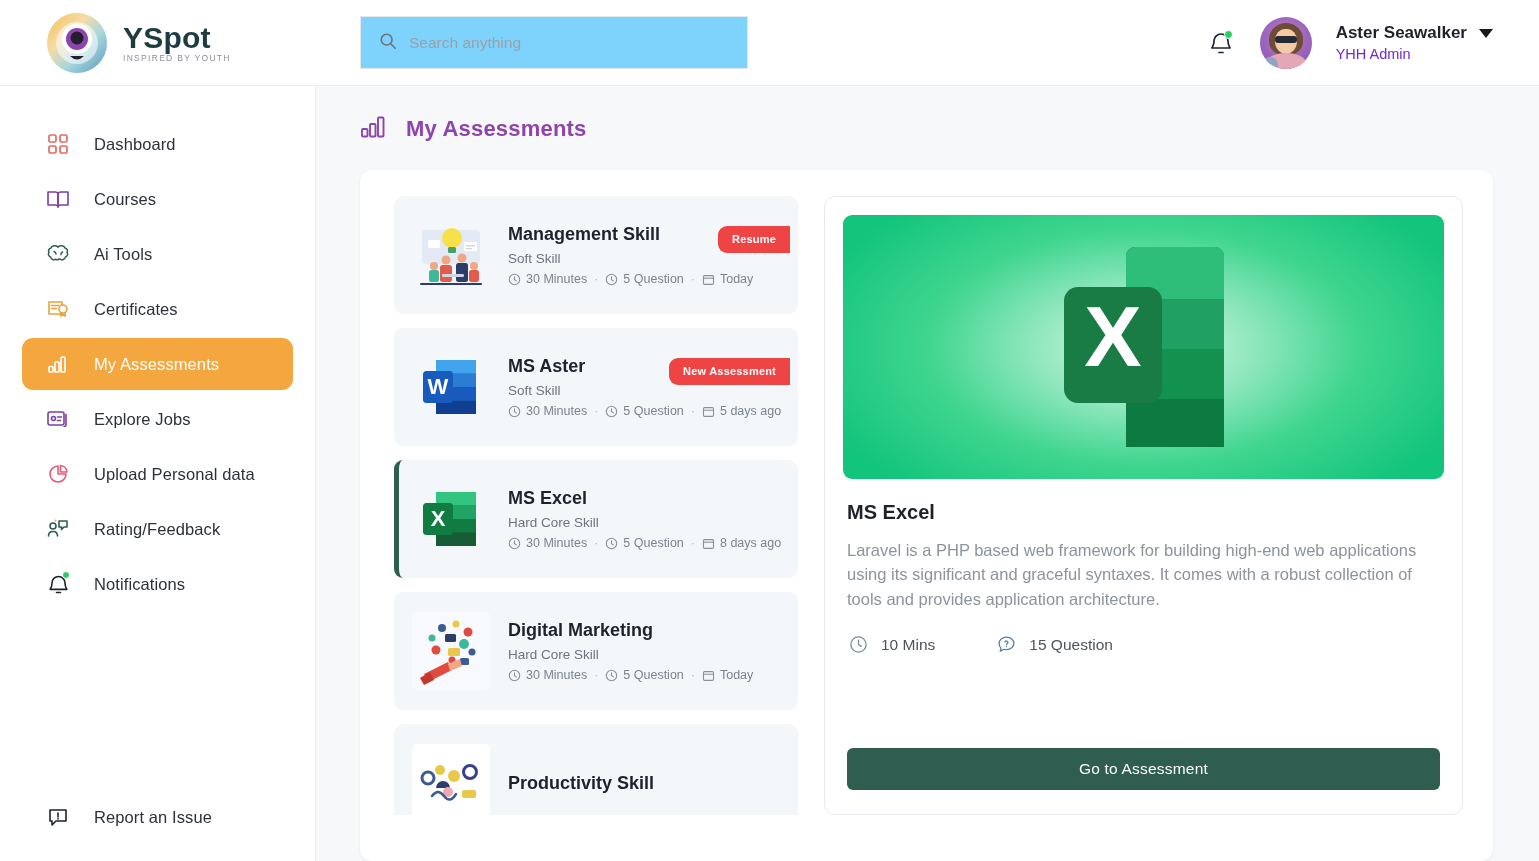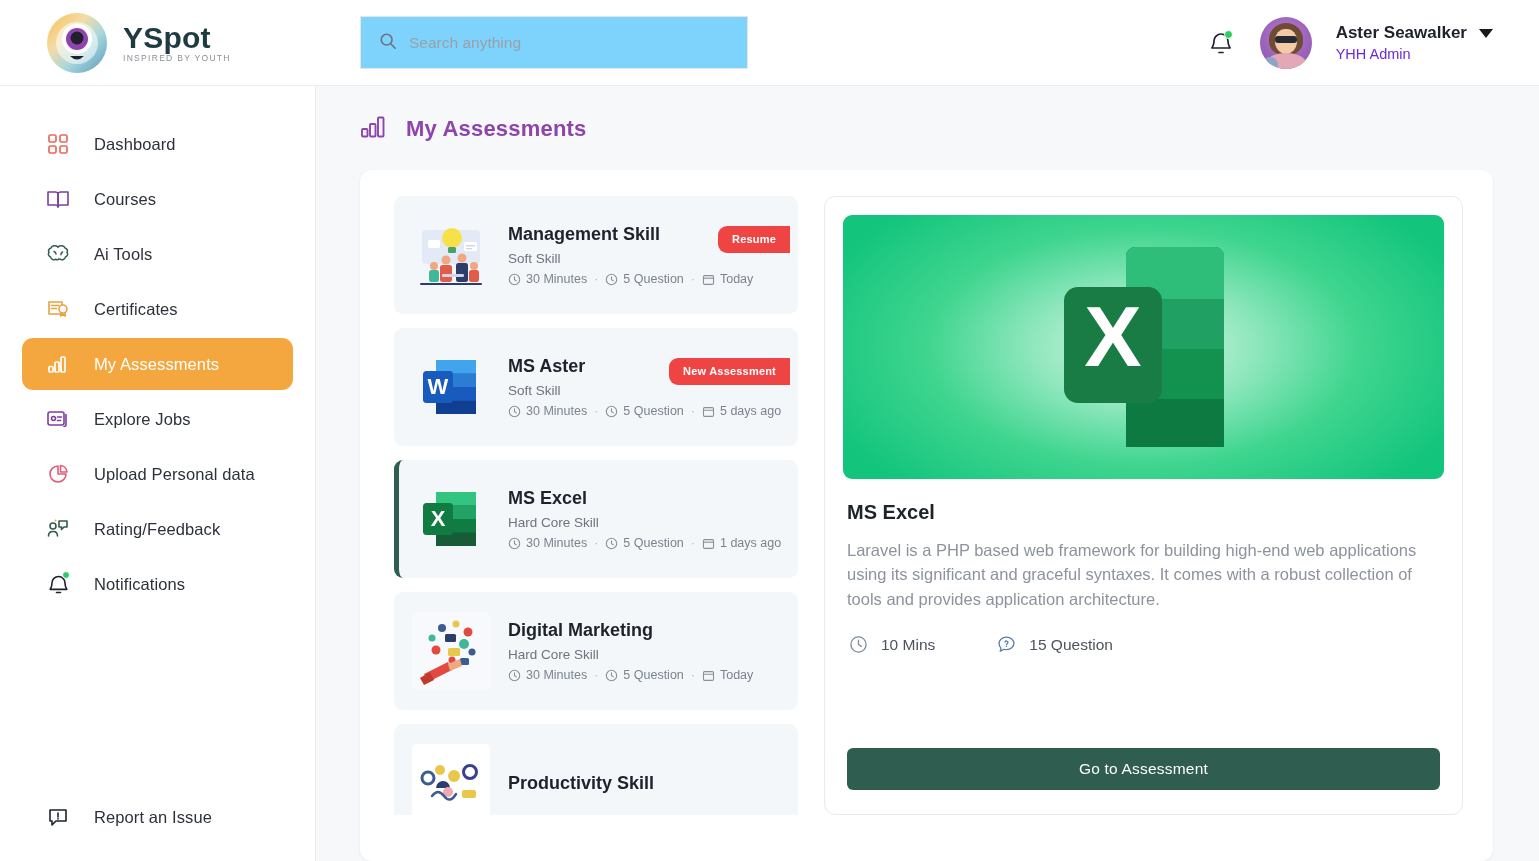--- a/index.html
+++ b/index.html
@@ -457,21 +457,21 @@
                   <svg width="13" height="13" viewBox="0 0 14 14" fill="none" stroke="#8a9199" stroke-width="1.2">
                       <circle cx="7" cy="7" r="5.6"></circle>
                       <path d="M7 4v3.2l2 1.3" stroke-linecap="round"></path>
                     </svg>
                   <span>5 Question</span>
                   <span class="dot">·</span>
                   <svg width="13" height="13" viewBox="0 0 14 14" fill="none" stroke="#8a9199" stroke-width="1.2">
                       <rect x="1.6" y="2.8" width="10.8" height="9.4" rx="1.2"></rect>
                       <path d="M1.6 5.6h10.8"></path>
                     </svg>
-                  <span>1 days ago</span>
+                  <span>8 days ago</span>
                 </div>
               </div>
             </div>
 
             <div class="acard">
               <div class="thumb">
                 <svg viewBox="0 0 78 78" width="78" height="78">
                   <rect width="78" height="78" fill="#f7f9fc"></rect>
                   <circle cx="30" cy="16" r="4" fill="#3b5b92"></circle>
                     <circle cx="44" cy="12" r="3.5" fill="#e8c84a"></circle>

